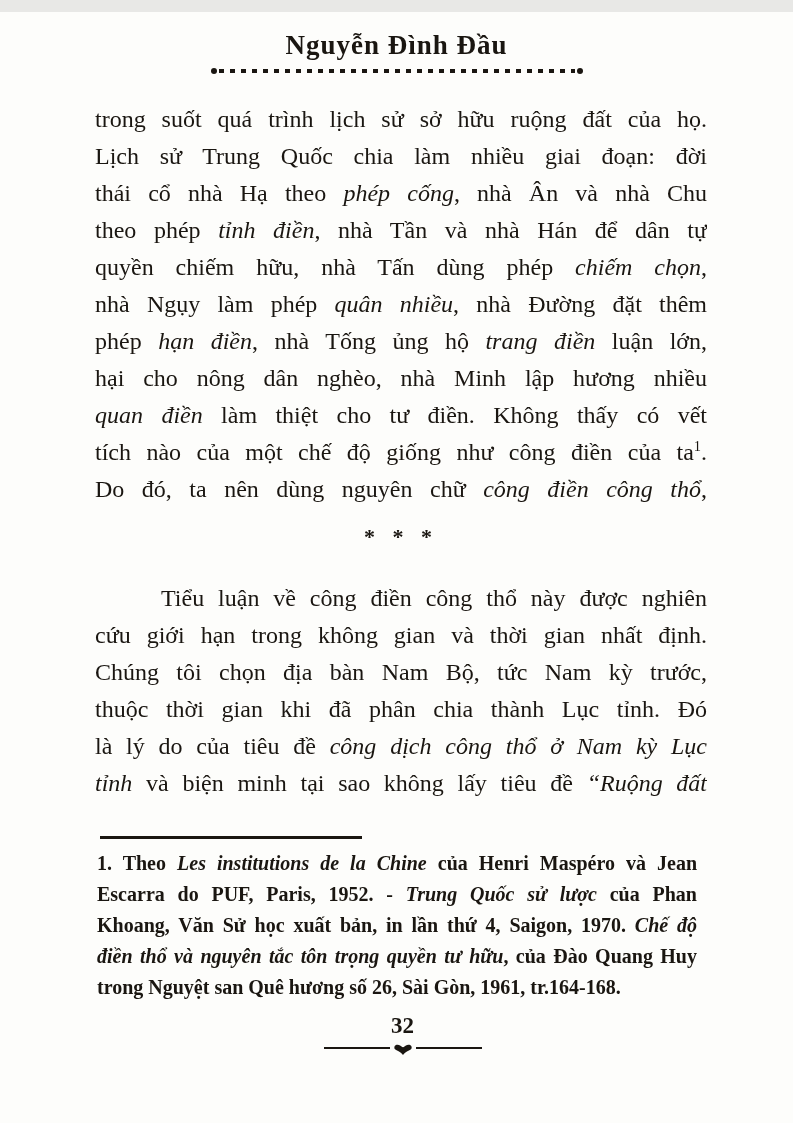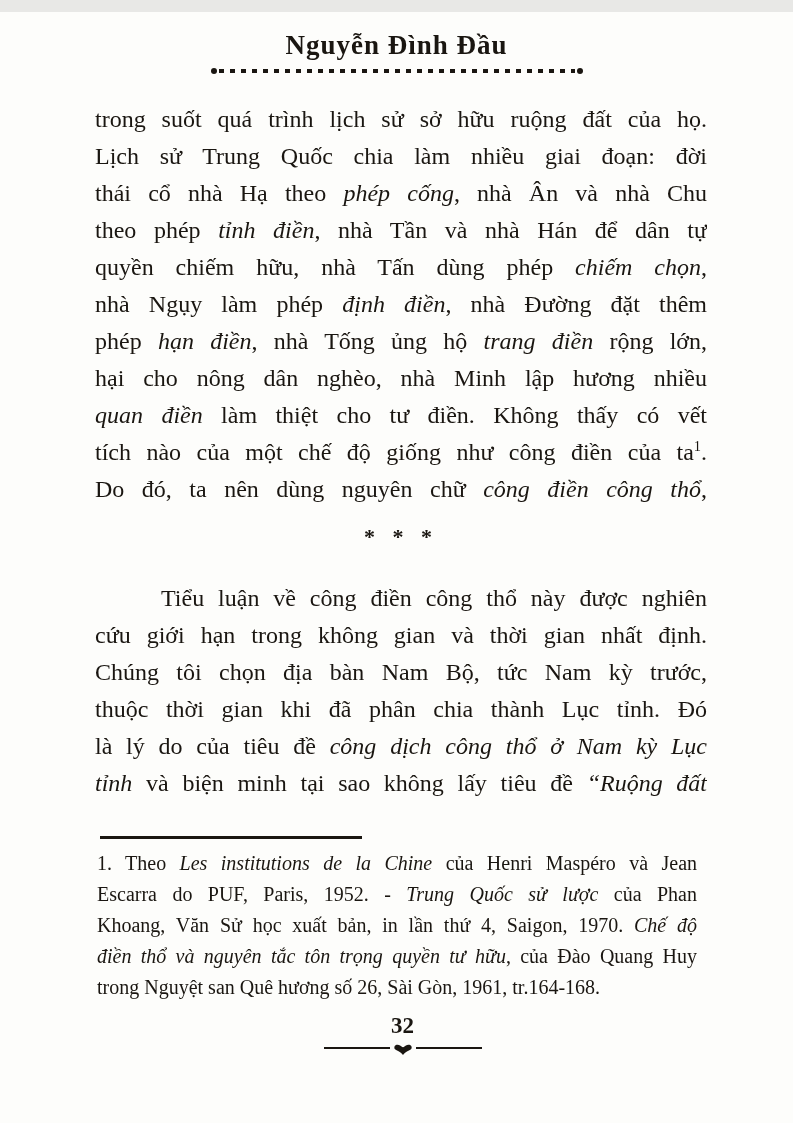--- a/index.html
+++ b/index.html
@@ -77,20 +77,21 @@
   
   .fnrule {
     margin: 34px 0 9px 100px;
     width: 262px;
     height: 3px;
     background: var(--ink);
   }
   .footnote {
     margin: 0 96px 0 97px; 
     font-size: 20px;
+    font-weight: bold;
   }
   .footnote .tline {
     line-height: 31px;
     height: 31px;
   }
   
   .footer { margin-top: 10px; text-align: center; padding-left: 12px; }
   .pagenum {
     font-size: 23px;
     font-weight: bold;
@@ -124,22 +125,22 @@
     </div>
   </div>
 
   <div class="body">
     <div class="para">
         <div class="tline"><span>trong suốt quá trình lịch sử sở hữu ruộng đất của họ.</span></div>
         <div class="tline"><span>Lịch sử Trung Quốc chia làm nhiều giai đoạn: đời</span></div>
         <div class="tline"><span>thái cổ nhà Hạ theo </span><i>phép cống</i><span>, nhà Ân và nhà Chu</span></div>
         <div class="tline"><span>theo phép </span><i>tỉnh điền</i><span>, nhà Tần và nhà Hán để dân tự</span></div>
         <div class="tline"><span>quyền chiếm hữu, nhà Tấn dùng phép </span><i>chiếm chọn</i><span>,</span></div>
-        <div class="tline"><span>nhà Ngụy làm phép </span><i>định điền</i><span>, nhà Đường đặt thêm</span></div>
-        <div class="tline"><span>phép </span><i>hạn điền</i><span>, nhà Tống ủng hộ </span><i>trang điền</i><span> rộng lớn,</span></div>
+        <div class="tline"><span>nhà Ngụy làm phép </span><i>quân nhiều</i><span>, nhà Đường đặt thêm</span></div>
+        <div class="tline"><span>phép </span><i>hạn điền</i><span>, nhà Tống ủng hộ </span><i>trang điền</i><span> luận lớn,</span></div>
         <div class="tline"><span>hại cho nông dân nghèo, nhà Minh lập hương nhiều</span></div>
         <div class="tline"><i>quan điền</i><span> làm thiệt cho tư điền. Không thấy có vết</span></div>
         <div class="tline"><span>tích nào của một chế độ giống như công điền của ta</span><sup>1</sup><span>.</span></div>
         <div class="tline"><span>Do đó, ta nên dùng nguyên chữ </span><i>công điền công thổ</i><span>,</span></div>
       </div>
     <div class="separator">* * *</div>
     <div class="para">
         <div class="tline indent"><span>Tiểu luận về công điền công thổ này được nghiên</span></div>
         <div class="tline"><span>cứu giới hạn trong không gian và thời gian nhất định.</span></div>
         <div class="tline"><span>Chúng tôi chọn địa bàn Nam Bộ, tức Nam kỳ trước,</span></div>

